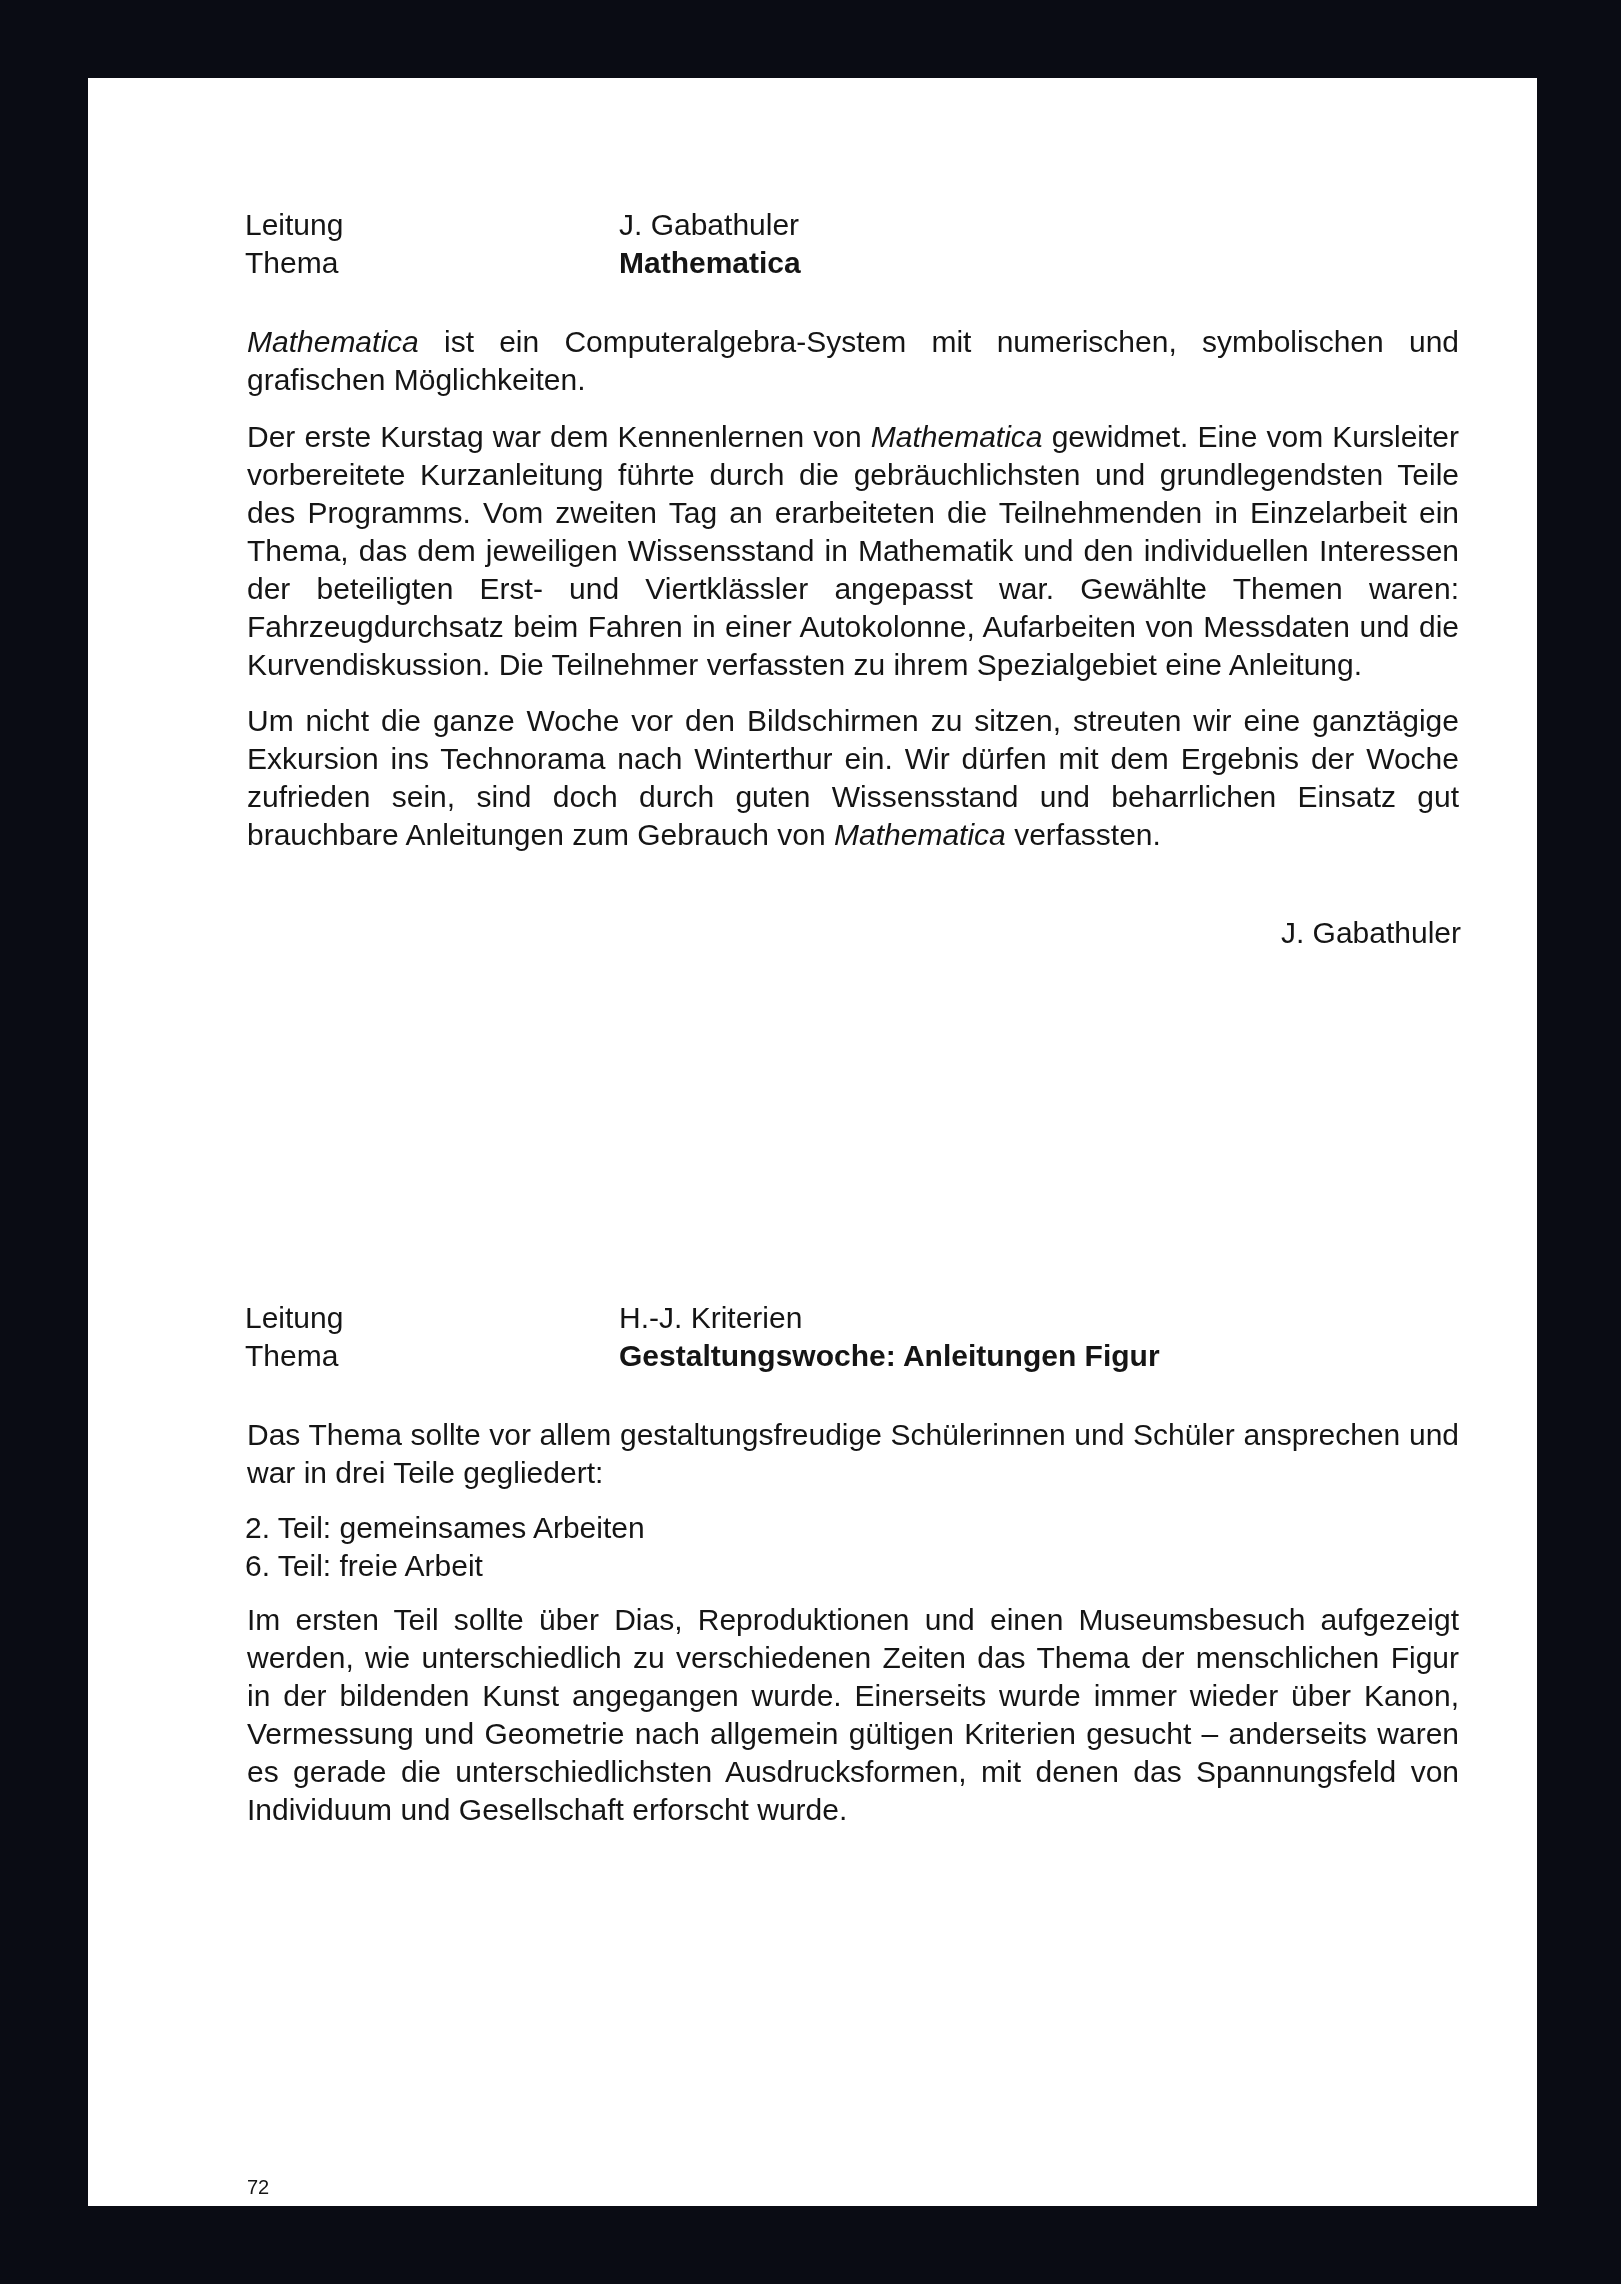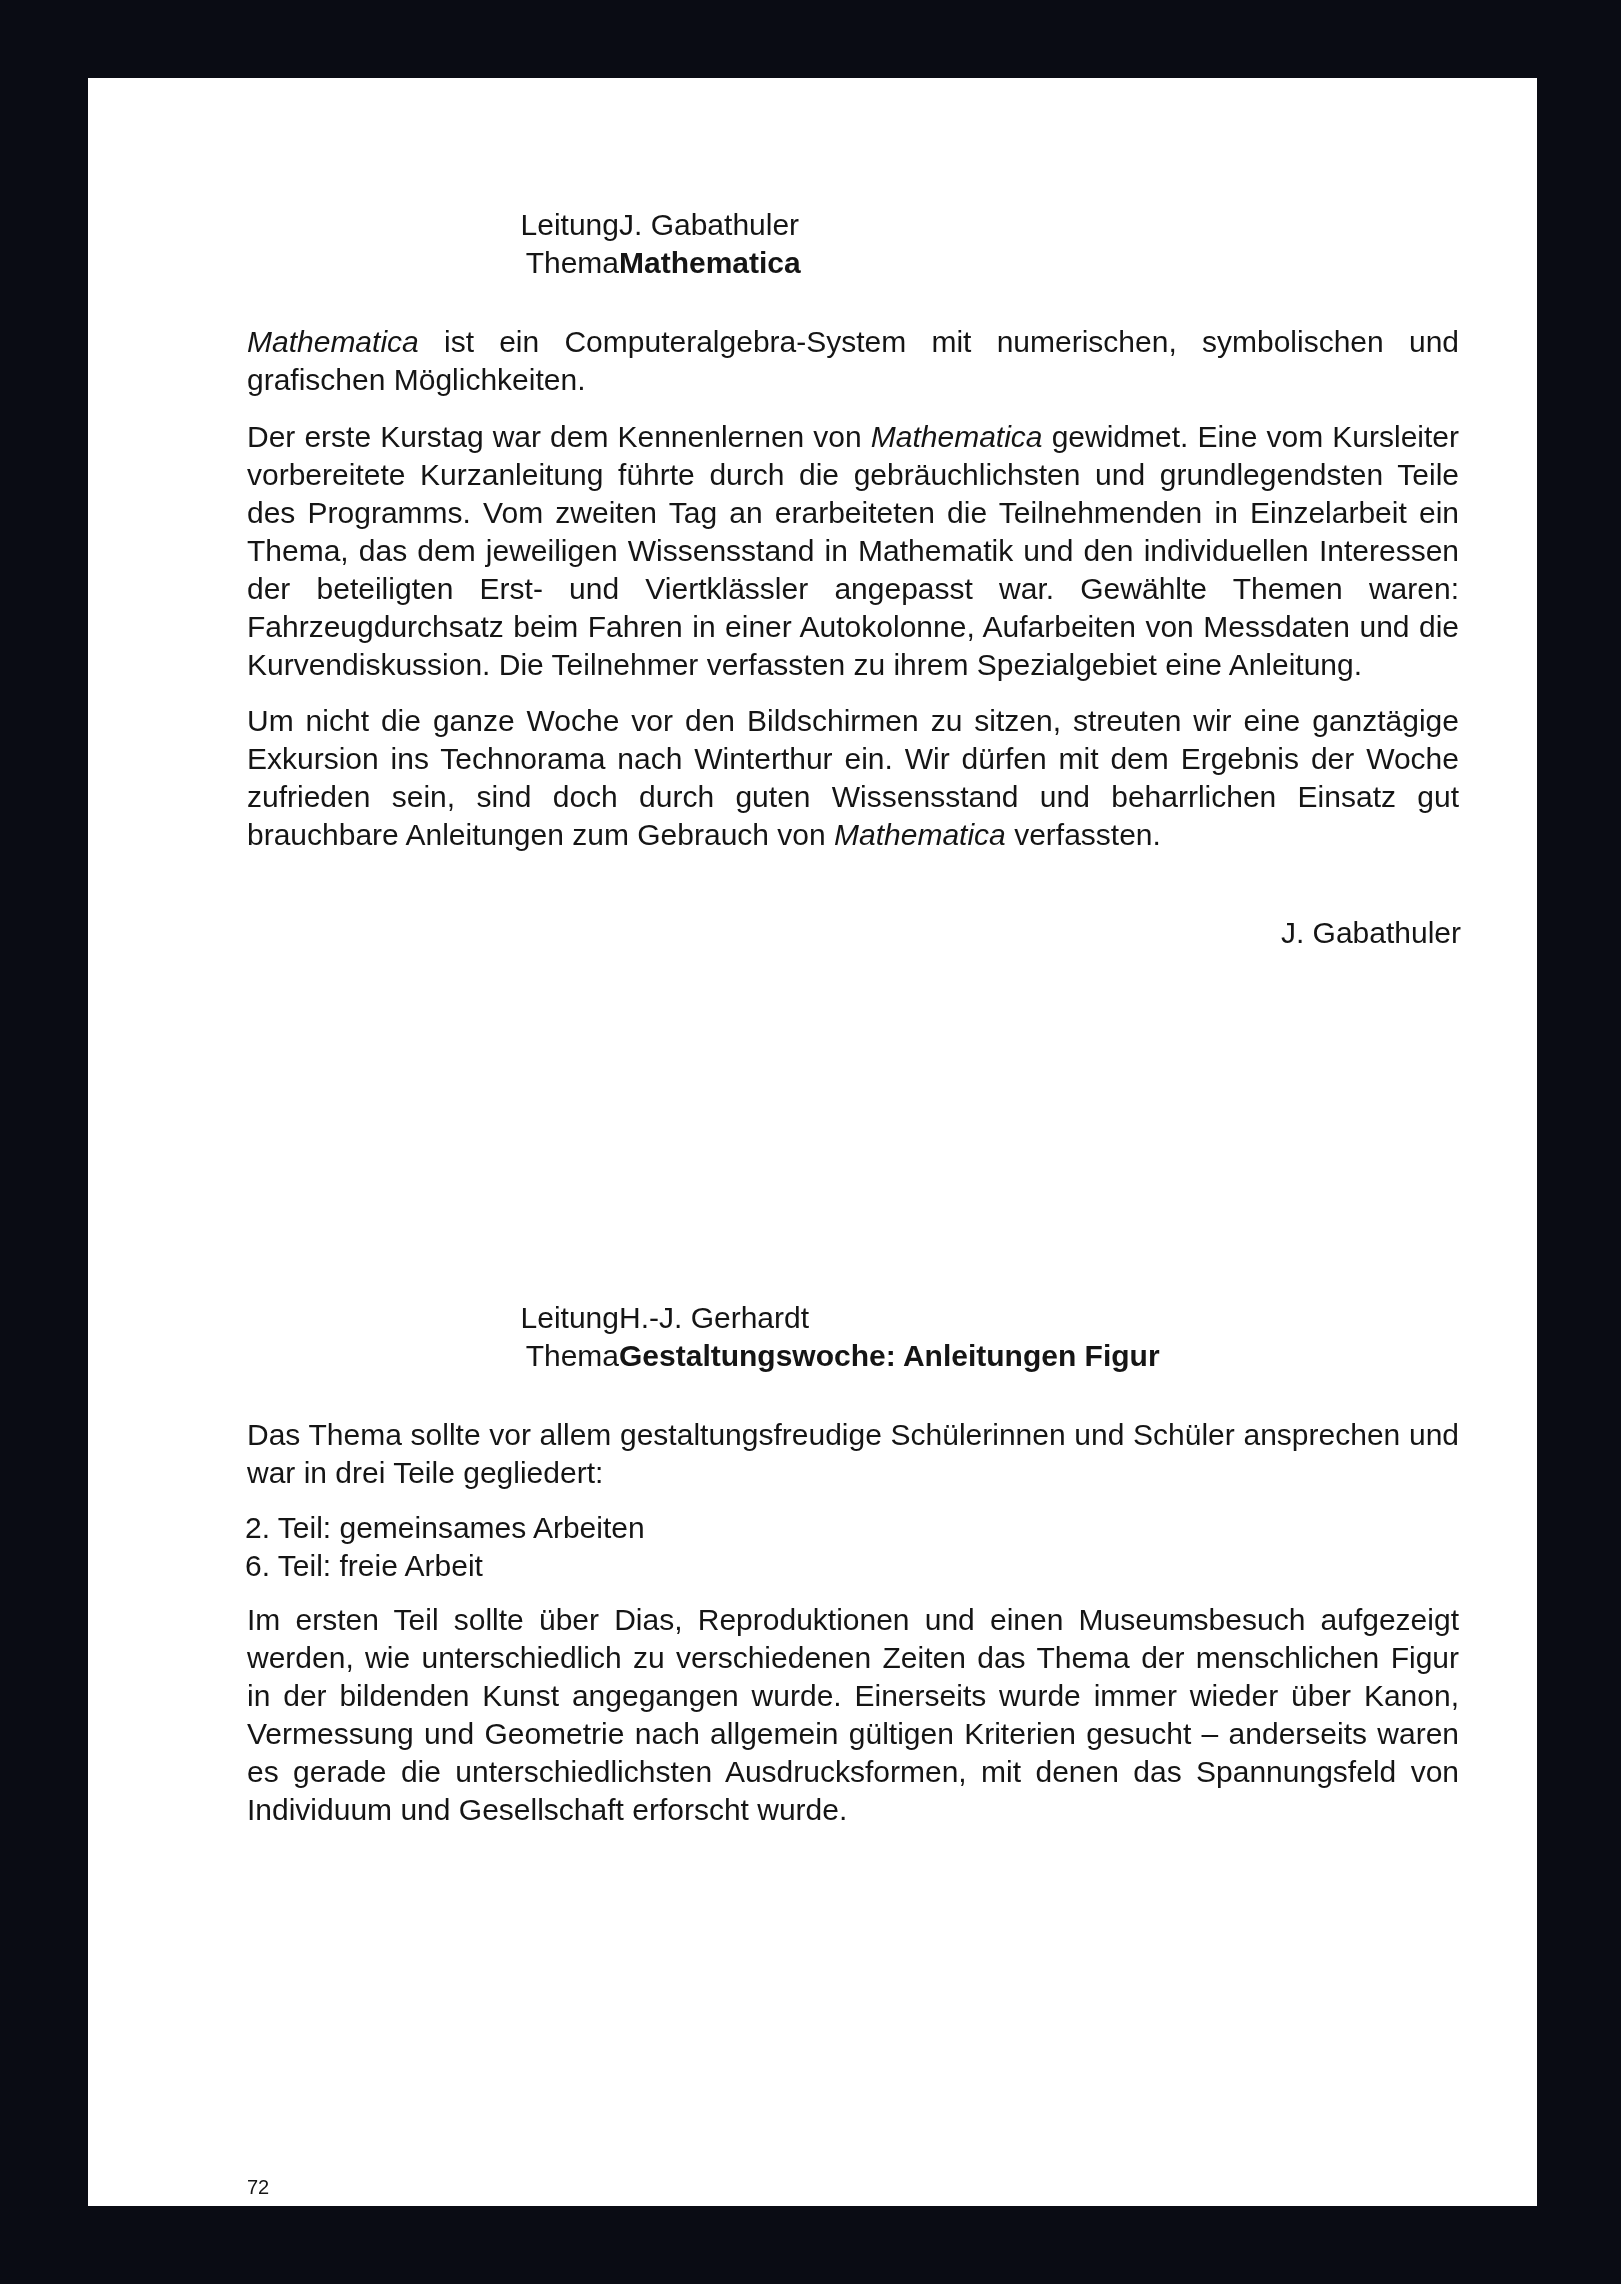--- a/index.html
+++ b/index.html
@@ -30,21 +30,20 @@
     width: 1216px;
     font-size: 30px;
     line-height: 38px;
   }
   .meta-row {
     display: flex;
   }
   .meta-label {
     width: 374px;
     flex: none;
-    text-align: right;
   }
   .meta-value {
     flex: 1;
   }
   .meta-value.bold {
     font-weight: bold;
   }
   p {
     margin: 2px;
     text-align: justify;
@@ -102,21 +101,21 @@
     <div class="gap-para"></div>
 
     <p><span>Um nicht die ganze Woche vor den Bildschirmen zu sitzen, streuten wir eine ganztägige Exkursion ins Technorama nach Winterthur ein. Wir dürfen mit dem Ergebnis der Woche zufrieden sein, sind doch durch guten Wissensstand und beharrlichen Einsatz gut brauchbare Anleitungen zum Gebrauch von </span><em>Mathematica</em><span> verfassten.</span></p>
 
     <div class="signature">J. Gabathuler</div>
   </div>
 
   <div class="section2">
     <div class="meta-row">
       <span class="meta-label">Leitung</span>
-      <span class="meta-value">H.-J. Gerhardt</span>
+      <span class="meta-value">H.-J. Kriterien</span>
     </div>
     <div class="meta-row">
       <span class="meta-label">Thema</span>
       <span class="meta-value bold">Gestaltungswoche: Anleitungen Figur</span>
     </div>
 
     <div class="gap-head"></div>
 
     <p>Das Thema sollte vor allem gestaltungsfreudige Schülerinnen und Schüler ansprechen und war in drei Teile gegliedert:</p>
 

